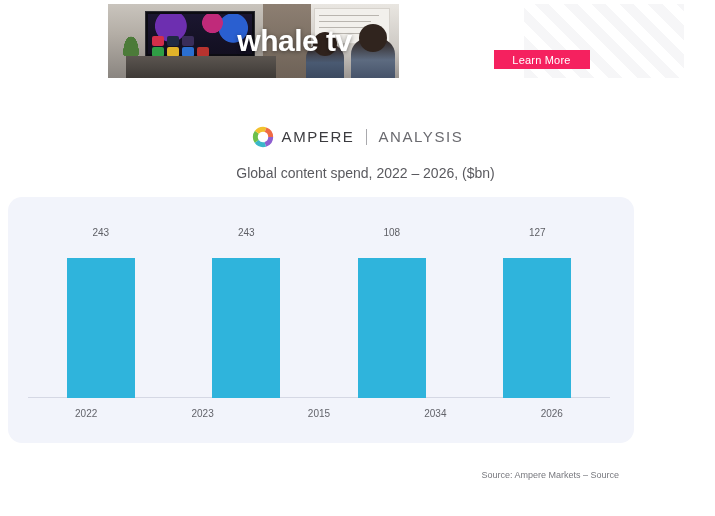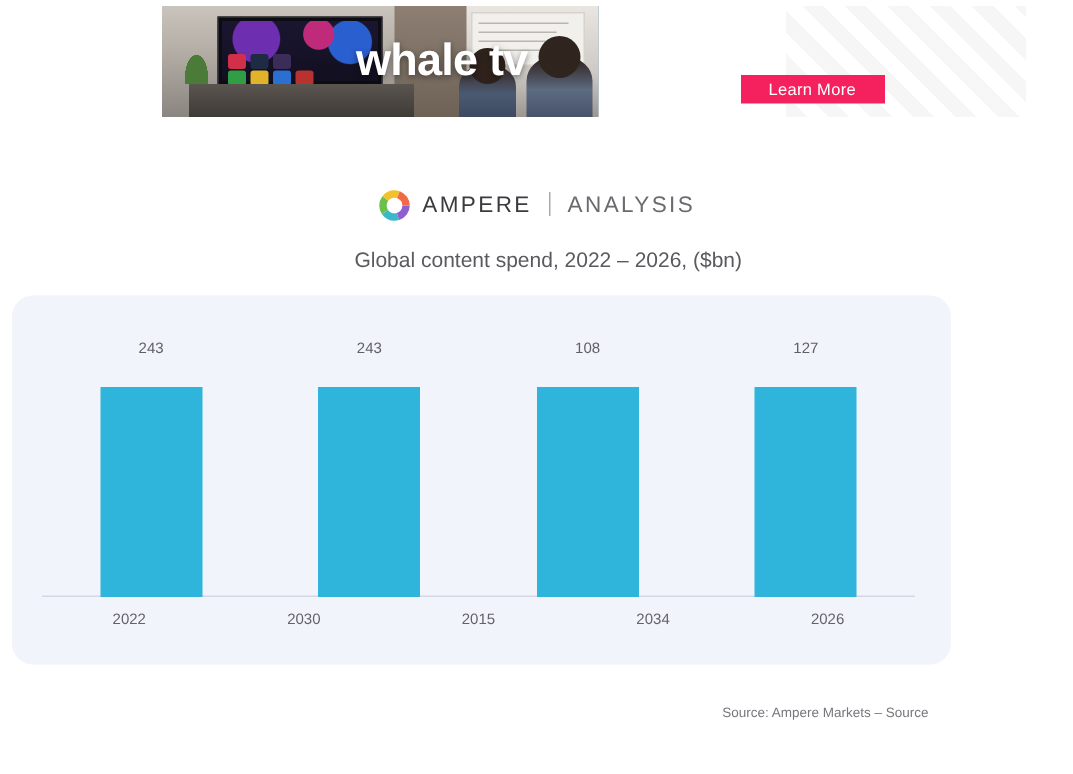--- a/index.html
+++ b/index.html
@@ -382,21 +382,21 @@
           <div class="bar-value">108</div>
           <div class="bar" style="height: 92.1642%; background: rgb(47, 180, 220);"></div>
         </div>
         <div class="bar-slot">
           <div class="bar-value">127</div>
           <div class="bar" style="height: 93.6567%; background: rgb(47, 180, 220);"></div>
         </div>
       </div>
     <div class="xlabels" id="xlabels">
         <div class="xlabel">2022</div>
-        <div class="xlabel">2030</div>
+        <div class="xlabel">2023</div>
         <div class="xlabel">2015</div>
         <div class="xlabel">2034</div>
         <div class="xlabel">2026</div>
       </div>
   </div>
 </div>
 
 <div class="source-note">Source: Ampere Markets – Source</div>
 
 <div class="page-footer-ghost"></div>

